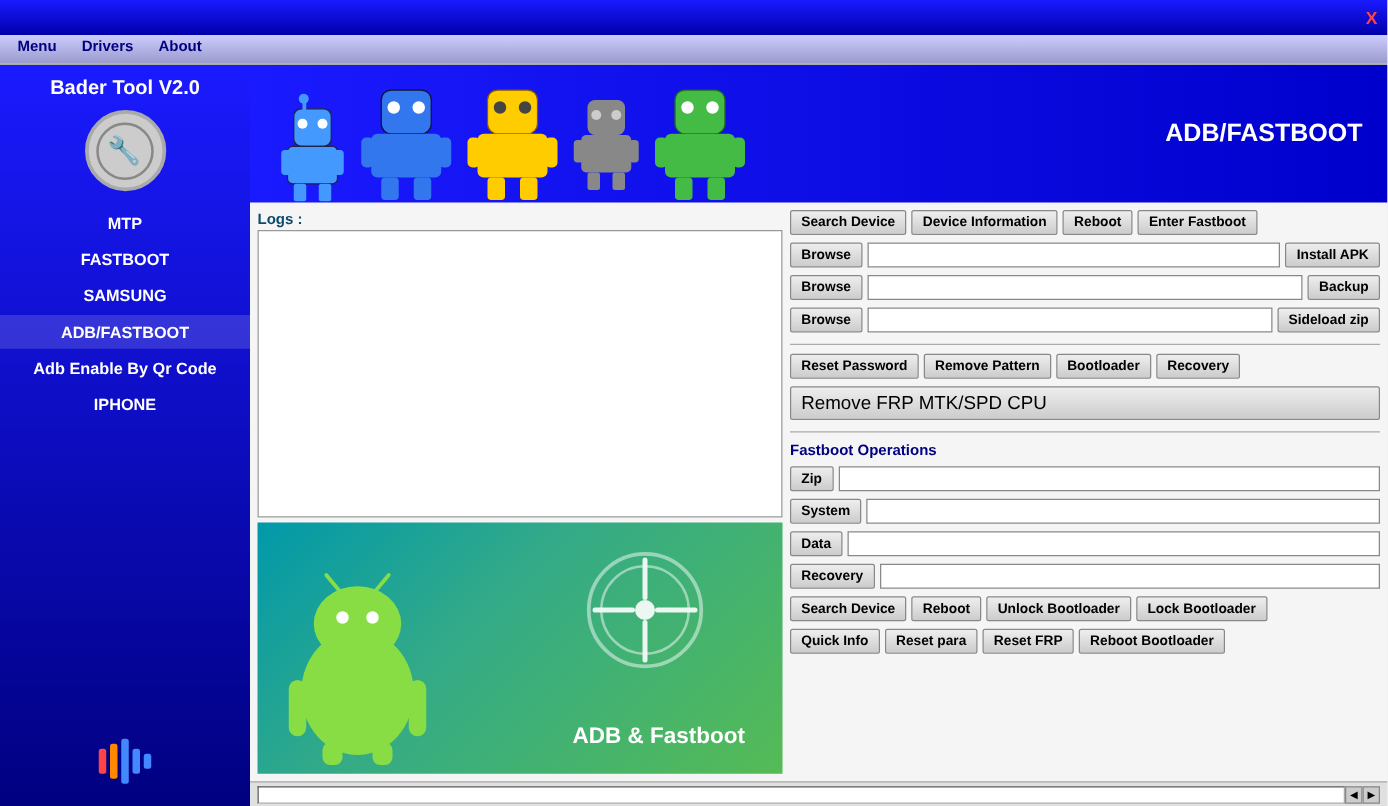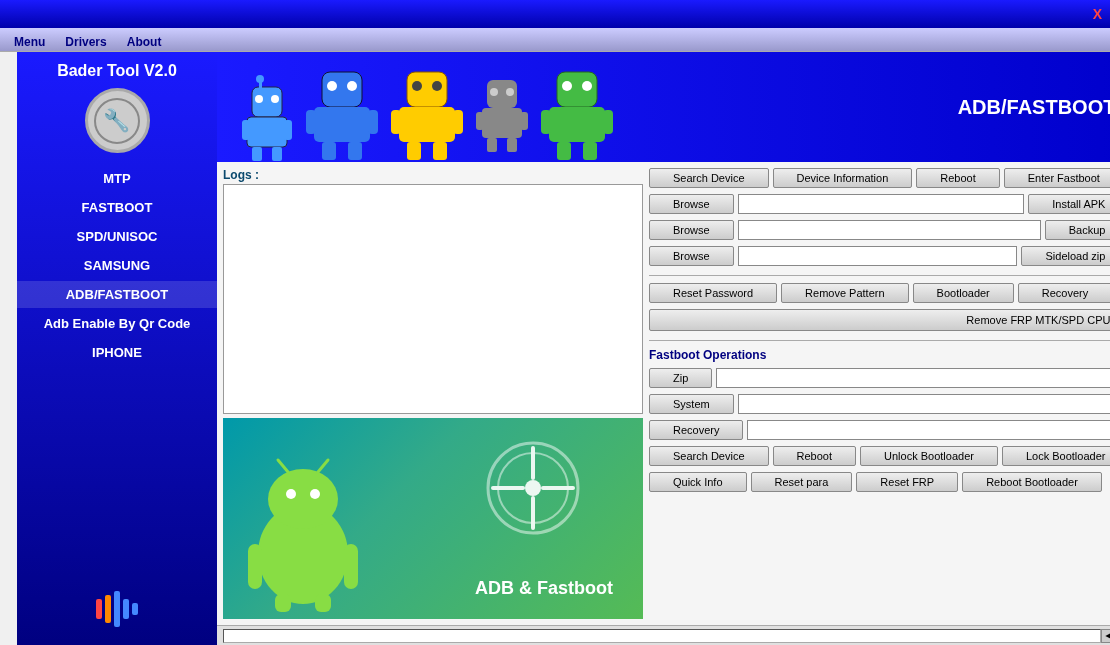--- a/index.html
+++ b/index.html
@@ -28,37 +28,36 @@
       cursor: pointer;
       background: none;
       border: none;
     }
 
     
     .menu-bar {
       background: linear-gradient(to bottom, #ccccff, #9999cc);
       height: 24px;
       display: flex;
-      align-items: flex-end;
+      align-items: flex-start;
       padding: 0 4px;
       border-bottom: 1px solid #aaaaaa;
     }
     .menu-item {
       padding: 2px 10px;
       font-size: 12px;
       cursor: pointer;
       color: #000080;
       font-weight: bold;
     }
 
     
     .main-container {
       display: flex;
       height: calc(645px - 28px - 24px);
-      margin-left: 17px;
     }
 
     
     .sidebar {
       width: 200px;
       background: linear-gradient(to bottom, #1a1aff 0%, #000080 100%);
       display: flex;
       flex-direction: column;
       align-items: center;
       padding: 10px 0;
@@ -195,43 +194,44 @@
     }
     .ops-row {
       display: flex;
       align-items: center;
       gap: 4px;
       margin-bottom: 2px;
     }
     .ops-btn {
       background: linear-gradient(to bottom, #eeeeee, #cccccc);
       border: 1px solid #888;
-      padding: 3px 23px;
+      padding: 3px 8px;
       cursor: pointer;
       font-size: 11px;
       white-space: nowrap;
       border-radius: 2px;
+      font-weight: bold;
     }
     .ops-input {
       flex: 1;
       height: 20px;
       border: 1px solid #888;
       background: white;
       font-size: 11px;
       padding: 0 4px;
     }
     .full-width-btn {
       width: 100%;
       background: linear-gradient(to bottom, #eeeeee, #cccccc);
       border: 1px solid #888;
-      padding: 4px 18px;
+      padding: 4px 8px;
       cursor: pointer;
-      font-size: 11px;
+      font-size: 15px;
       border-radius: 2px;
-      text-align: right;
+      text-align: left;
     }
     .divider { border: none; border-top: 1px solid #aaa; margin: 3px 0; }
 
     
     .status-bar {
       background: #e0e0e0;
       border-top: 1px solid #aaa;
       height: 20px;
       display: flex;
       align-items: center;
@@ -285,21 +285,20 @@
     <div class="sidebar-title">Bader Tool V2.0</div>
     <div class="sidebar-logo">
       <svg width="50" height="50" viewBox="0 0 50 50">
         <circle cx="25" cy="25" r="22" fill="#cccccc" stroke="#888" stroke-width="2"></circle>
         <text x="25" y="32" text-anchor="middle" font-size="22" fill="#555">🔧</text>
       </svg>
     </div>
     <div class="sidebar-nav">
       <div class="sidebar-nav-item">MTP</div>
       <div class="sidebar-nav-item">FASTBOOT</div>
-      <div class="sidebar-nav-item">SPD/UNISOC</div>
       <div class="sidebar-nav-item">SAMSUNG</div>
       <div class="sidebar-nav-item active">ADB/FASTBOOT</div>
       <div class="sidebar-nav-item">Adb Enable By Qr Code</div>
       <div class="sidebar-nav-item">IPHONE</div>
     </div>
     <div class="sidebar-bottom">
       <div class="bar" style="background:#ff4444; height:20px;"></div>
       <div class="bar" style="background:#ff8800; height:28px;"></div>
       <div class="bar" style="background:#4488ff; height:36px;"></div>
       <div class="bar" style="background:#4488ff; height:20px;"></div>
@@ -461,20 +460,24 @@
         <div class="ops-row">
           <button class="ops-btn">Zip</button>
           <input class="ops-input" type="text" style="">
         </div>
 
         <div class="ops-row">
           <button class="ops-btn">System</button>
           <input class="ops-input" type="text" style="">
         </div>
 
+        <div class="ops-row">
+          <button class="ops-btn">Data</button>
+          <input class="ops-input" type="text" style="">
+        </div>
 
         <div class="ops-row">
           <button class="ops-btn">Recovery</button>
           <input class="ops-input" type="text" style="">
         </div>
 
 
         <div class="ops-row">
           <button class="ops-btn">Search Device</button>
           <button class="ops-btn">Reboot</button>

